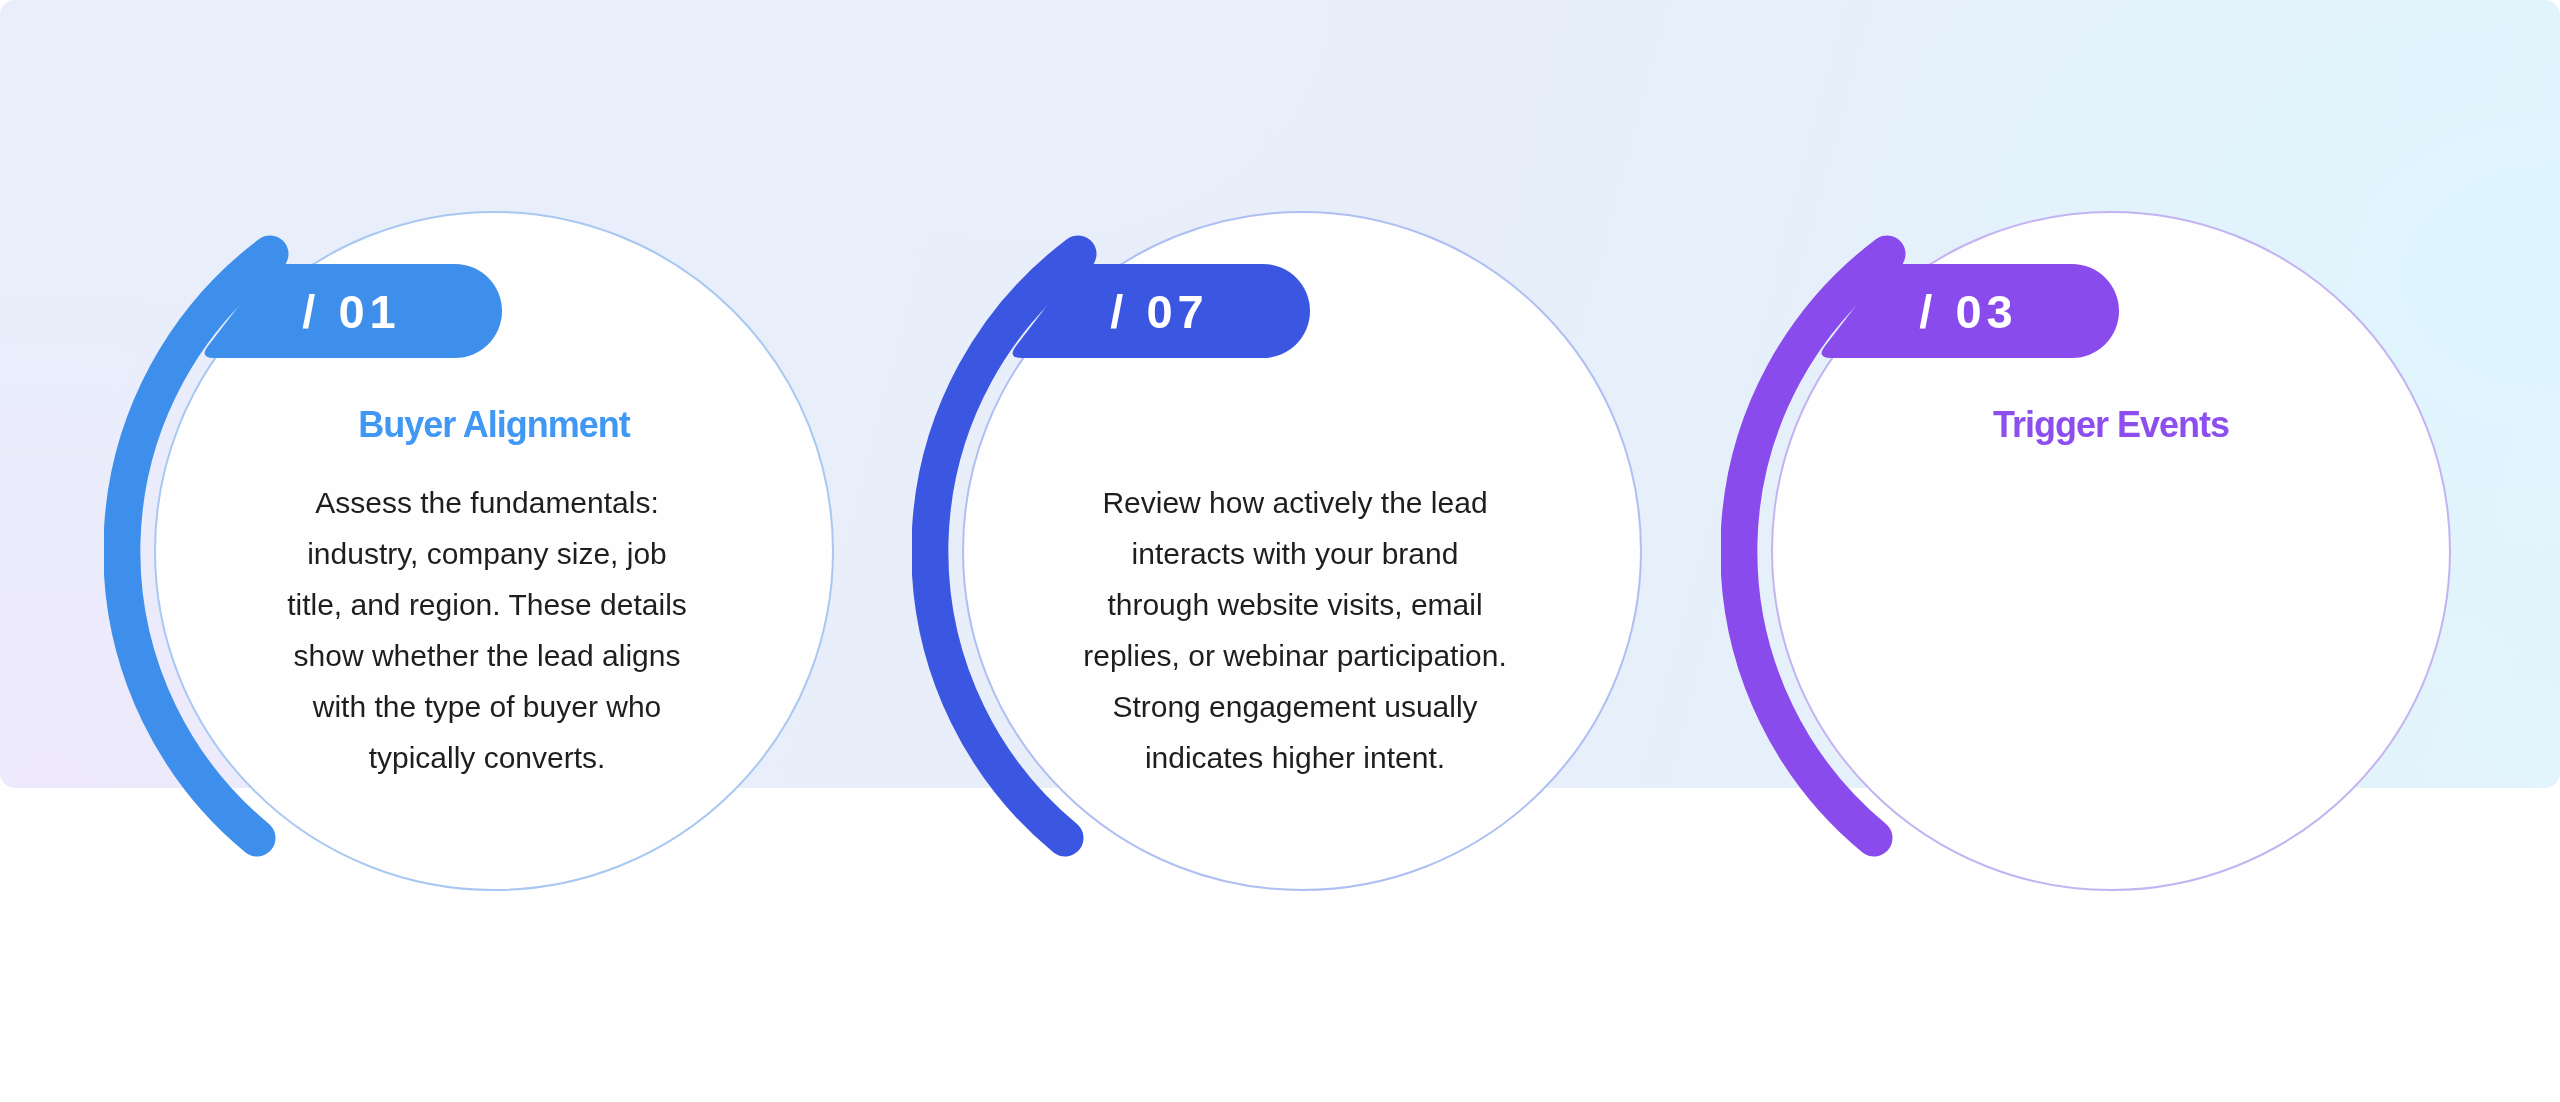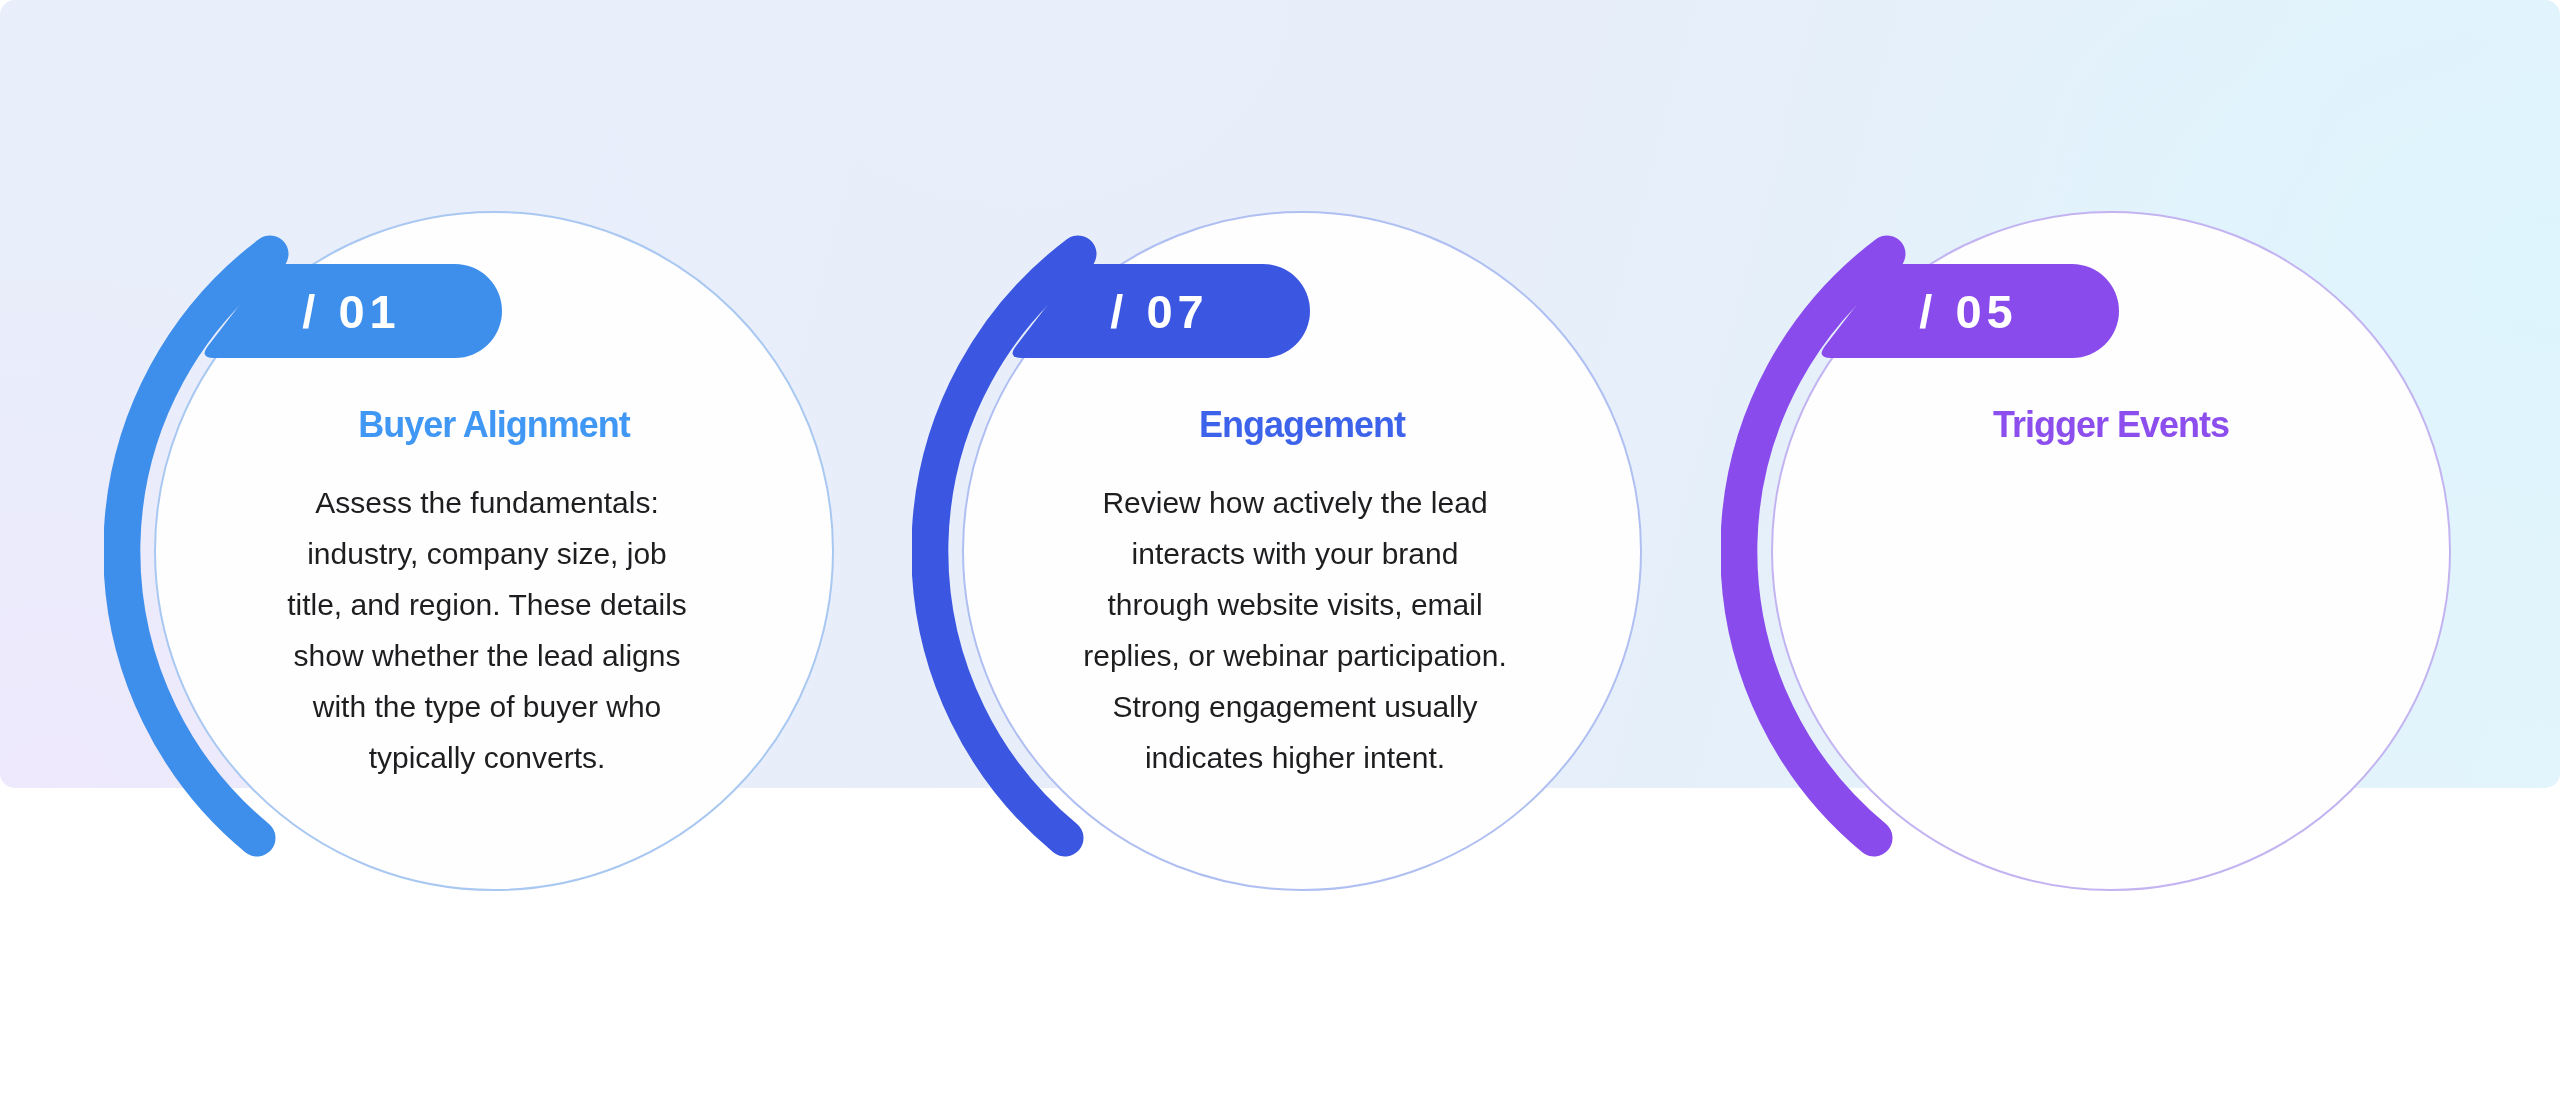--- a/index.html
+++ b/index.html
@@ -104,32 +104,31 @@
 typically converts.</div>
   </div>
 
   <div class="card card-2">
     <svg class="card-svg" viewBox="0 0 780 780">
       <circle class="circle-face" cx="390" cy="390" r="339" stroke="#AFBFF2"></circle>
       <path class="progress-arc" d="M 166,93 A 372,372 0 0 0 153,677" stroke="#3B57E1"></path>
       <path d="M 167,103 H 351 A 47,47 0 0 1 351,197 H 110 Q 95,197 104,185 Z" fill="#3B57E1"></path>
     </svg>
     <div class="badge-label">/ 07</div>
-    <div class="card-title" style="color: rgb(61, 99, 234);">Engagement</div>
     <div class="card-desc">Review how actively the lead
 interacts with your brand
 through website visits, email
 replies, or webinar participation.
 Strong engagement usually
 indicates higher intent.</div>
   </div>
 
   <div class="card card-3">
     <svg class="card-svg" viewBox="0 0 780 780">
       <circle class="circle-face" cx="390" cy="390" r="339" stroke="#C3B4F1"></circle>
       <path class="progress-arc" d="M 166,93 A 372,372 0 0 0 153,677" stroke="#8A4BEC"></path>
       <path d="M 167,103 H 351 A 47,47 0 0 1 351,197 H 110 Q 95,197 104,185 Z" fill="#8A4BEC"></path>
     </svg>
-    <div class="badge-label">/ 05</div>
+    <div class="badge-label">/ 03</div>
     <div class="card-title" style="color: rgb(140, 79, 238);">Trigger Events</div>
   </div>
 
 </div>
 
 </body></html>

